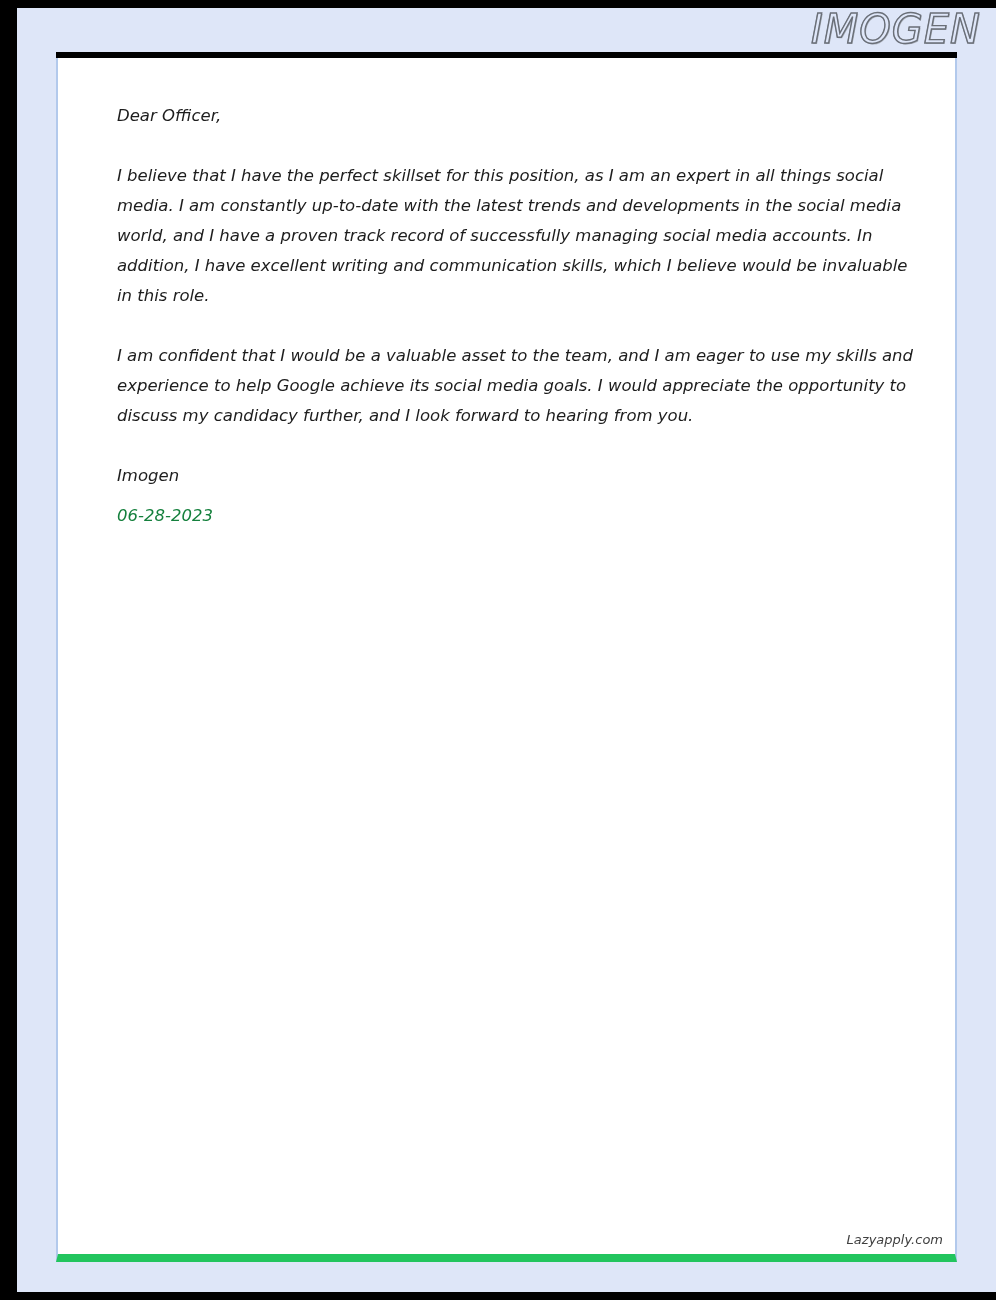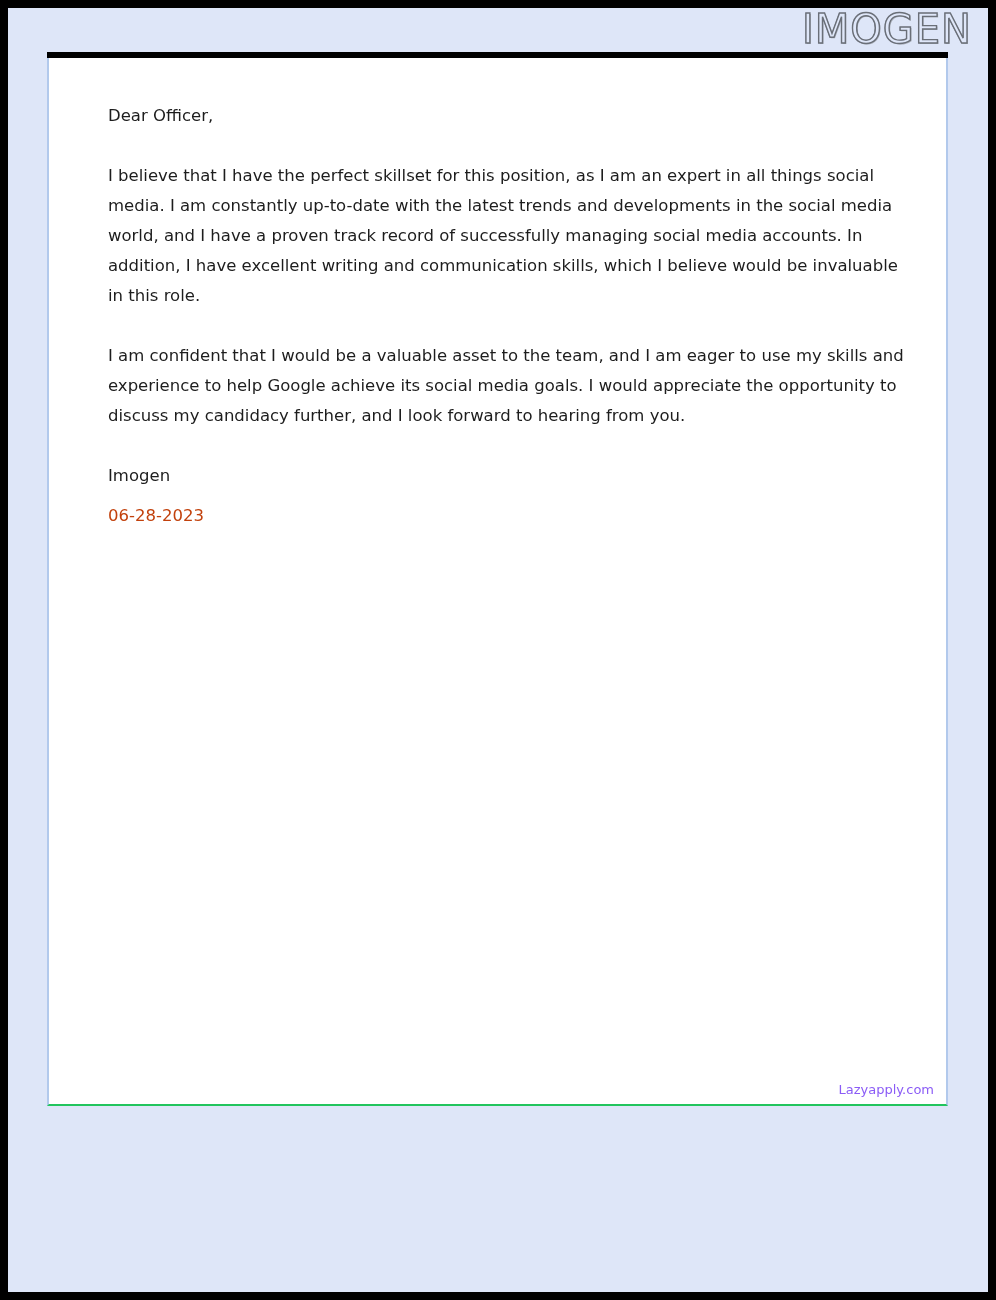--- a/index.html
+++ b/index.html
@@ -10,26 +10,27 @@
     width: 996px;
     height: 1300px;
     background: #000000;
     font-family: "DejaVu Sans", sans-serif;
     overflow: hidden;
   }
 
   
   .page-frame {
     position: absolute;
-    left: 8px;
+    left: 17px;
     top: 8px;
     width: 980px;
     height: 1284px;
     background: #dee6f8;
     box-sizing: border-box;
+    font-style: italic;
   }
 
   
   .header-band {
     position: absolute;
     left: 0;
     top: 0;
     width: 980px;
     height: 44px;
   }
@@ -60,25 +61,25 @@
     height: 6px;
     background: #000000;
   }
 
   
   .letter-sheet {
     position: absolute;
     left: 39px;
     top: 50px;
     width: 901px;
-    height: 1048px;
+    height: 1204px;
     background: #ffffff;
     border-left: 2px solid #b2c9ec;
     border-right: 2px solid #b2c9ec;
-    border-bottom: 2px solid #22c55e;
+    border-bottom: 8px solid #22c55e;
     box-sizing: border-box;
   }
 
   .letter-body {
     position: absolute;
     left: 59px;
     top: 43px;
     width: 805px;
   }
 
@@ -97,32 +98,32 @@
   .salutation { margin-bottom: 30px; }
   .paragraph  { margin-bottom: 30px; }
   .closing    { margin-bottom: 30px; }
   .signer     { margin-bottom: 10px; }
 
   .letter-date {
     font-family: "DejaVu Sans", sans-serif;
     font-size: 16.5px;
     font-weight: 400;
     line-height: 30px;
-    color: #c2410c;
+    color: #15803d;
     margin: 0;
   }
 
   .sheet-footer {
     position: absolute;
     right: 12px;
     bottom: 7px;
     font-family: "DejaVu Sans", sans-serif;
     font-size: 13px;
     font-weight: 400;
-    color: #8b5cf6;
+    color: #404040;
     text-align: right;
     white-space: nowrap;
   }
 </style>
 </head>
 <body>
 
 <div class="page-frame">
 
   <div class="header-band">

